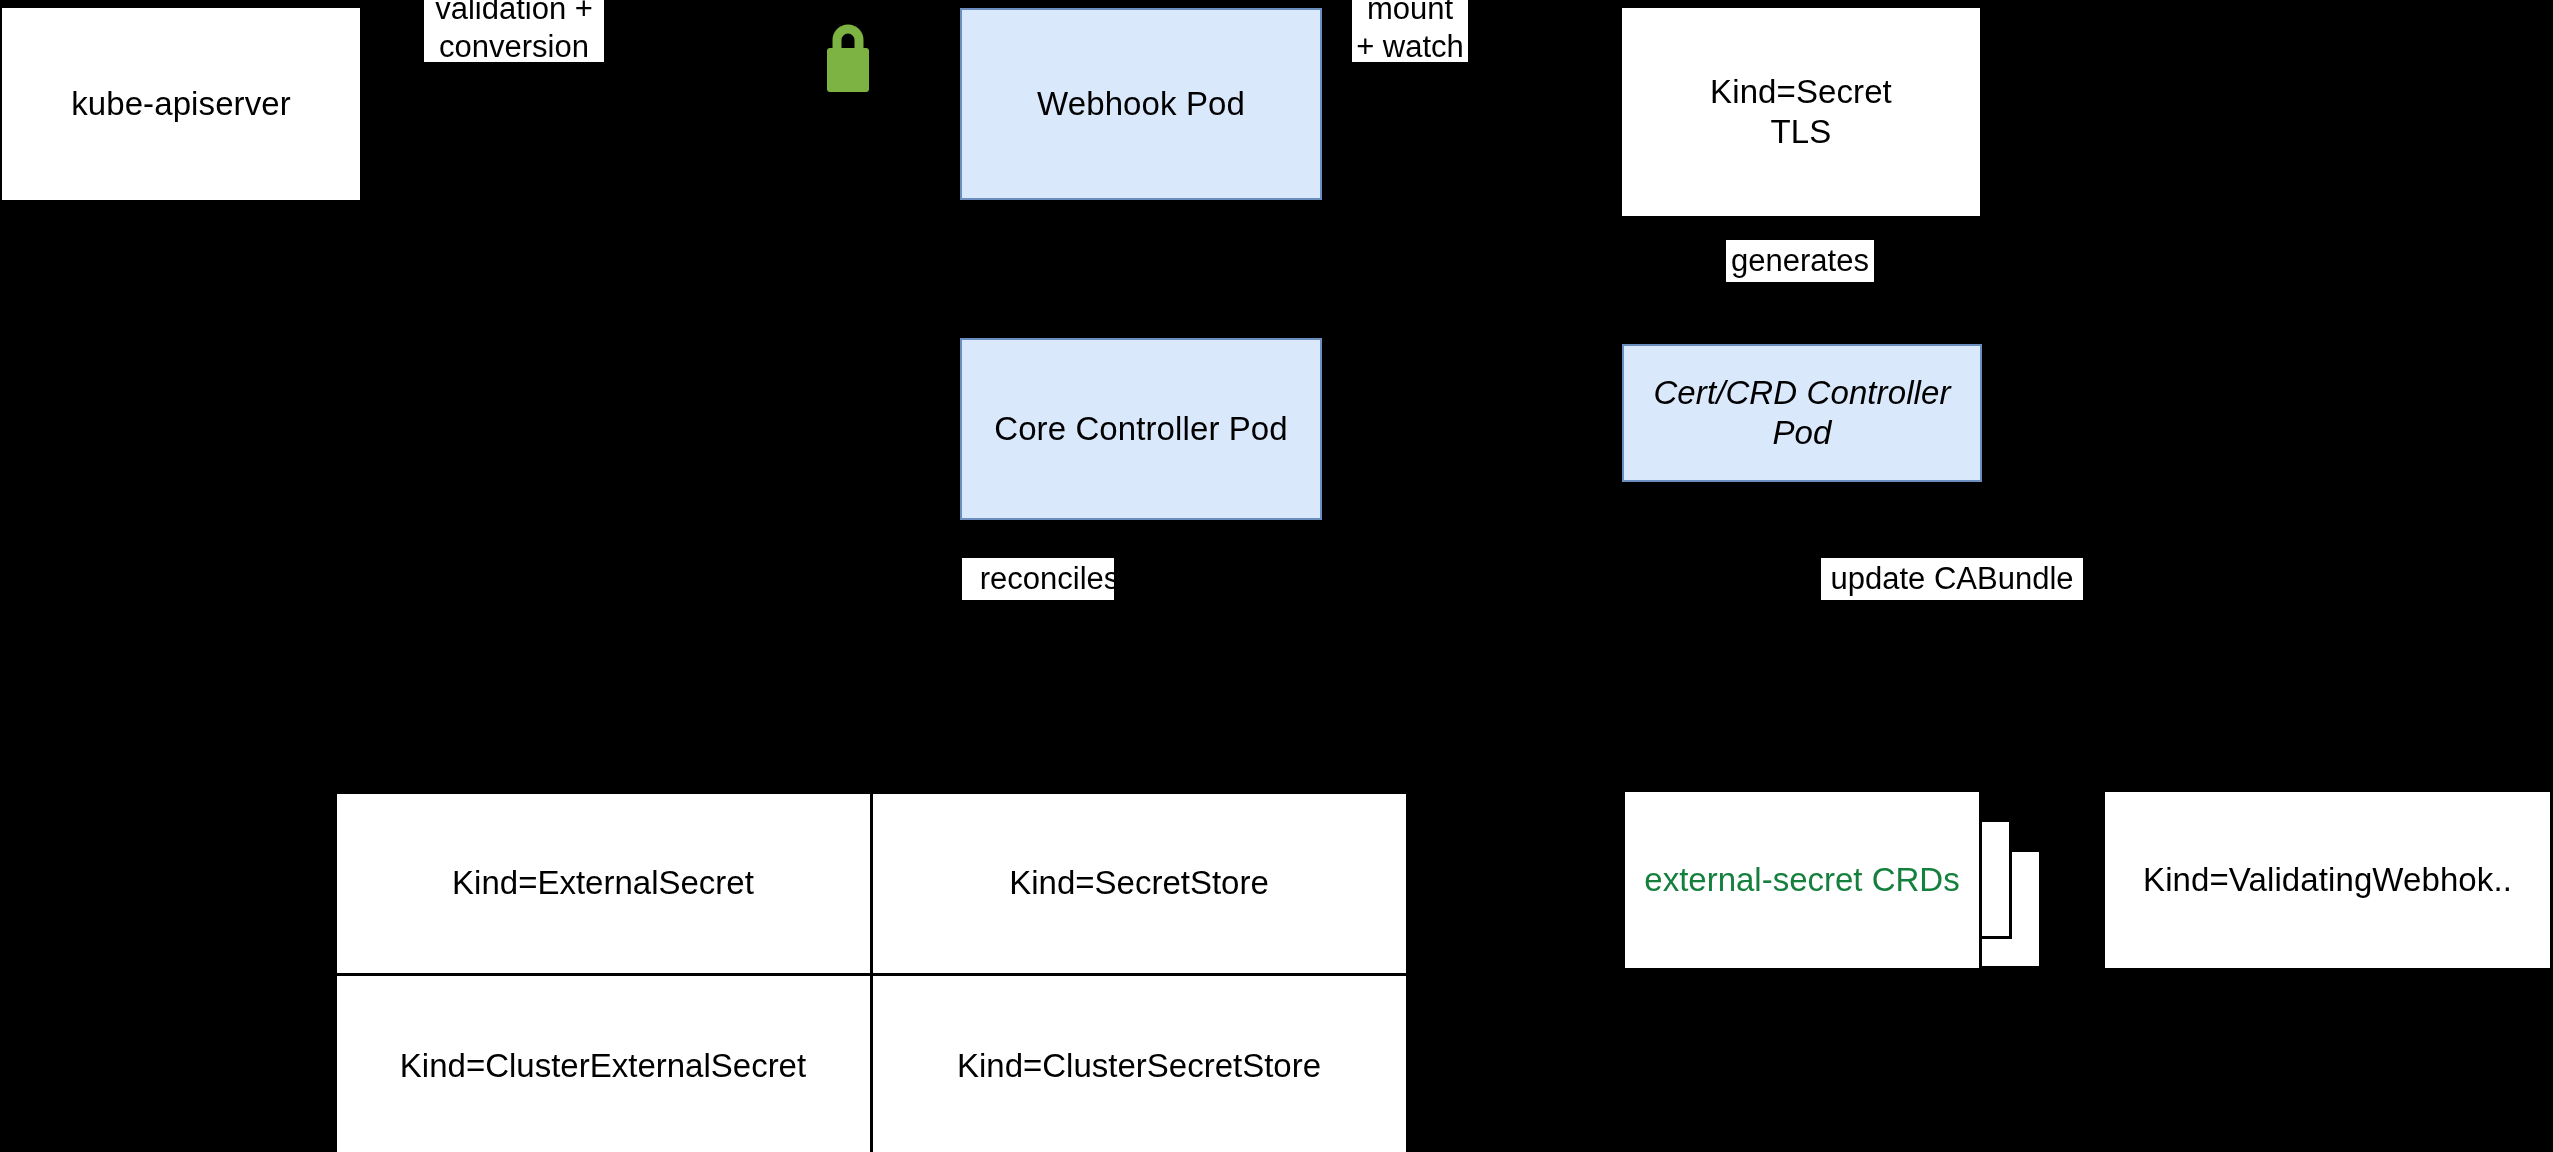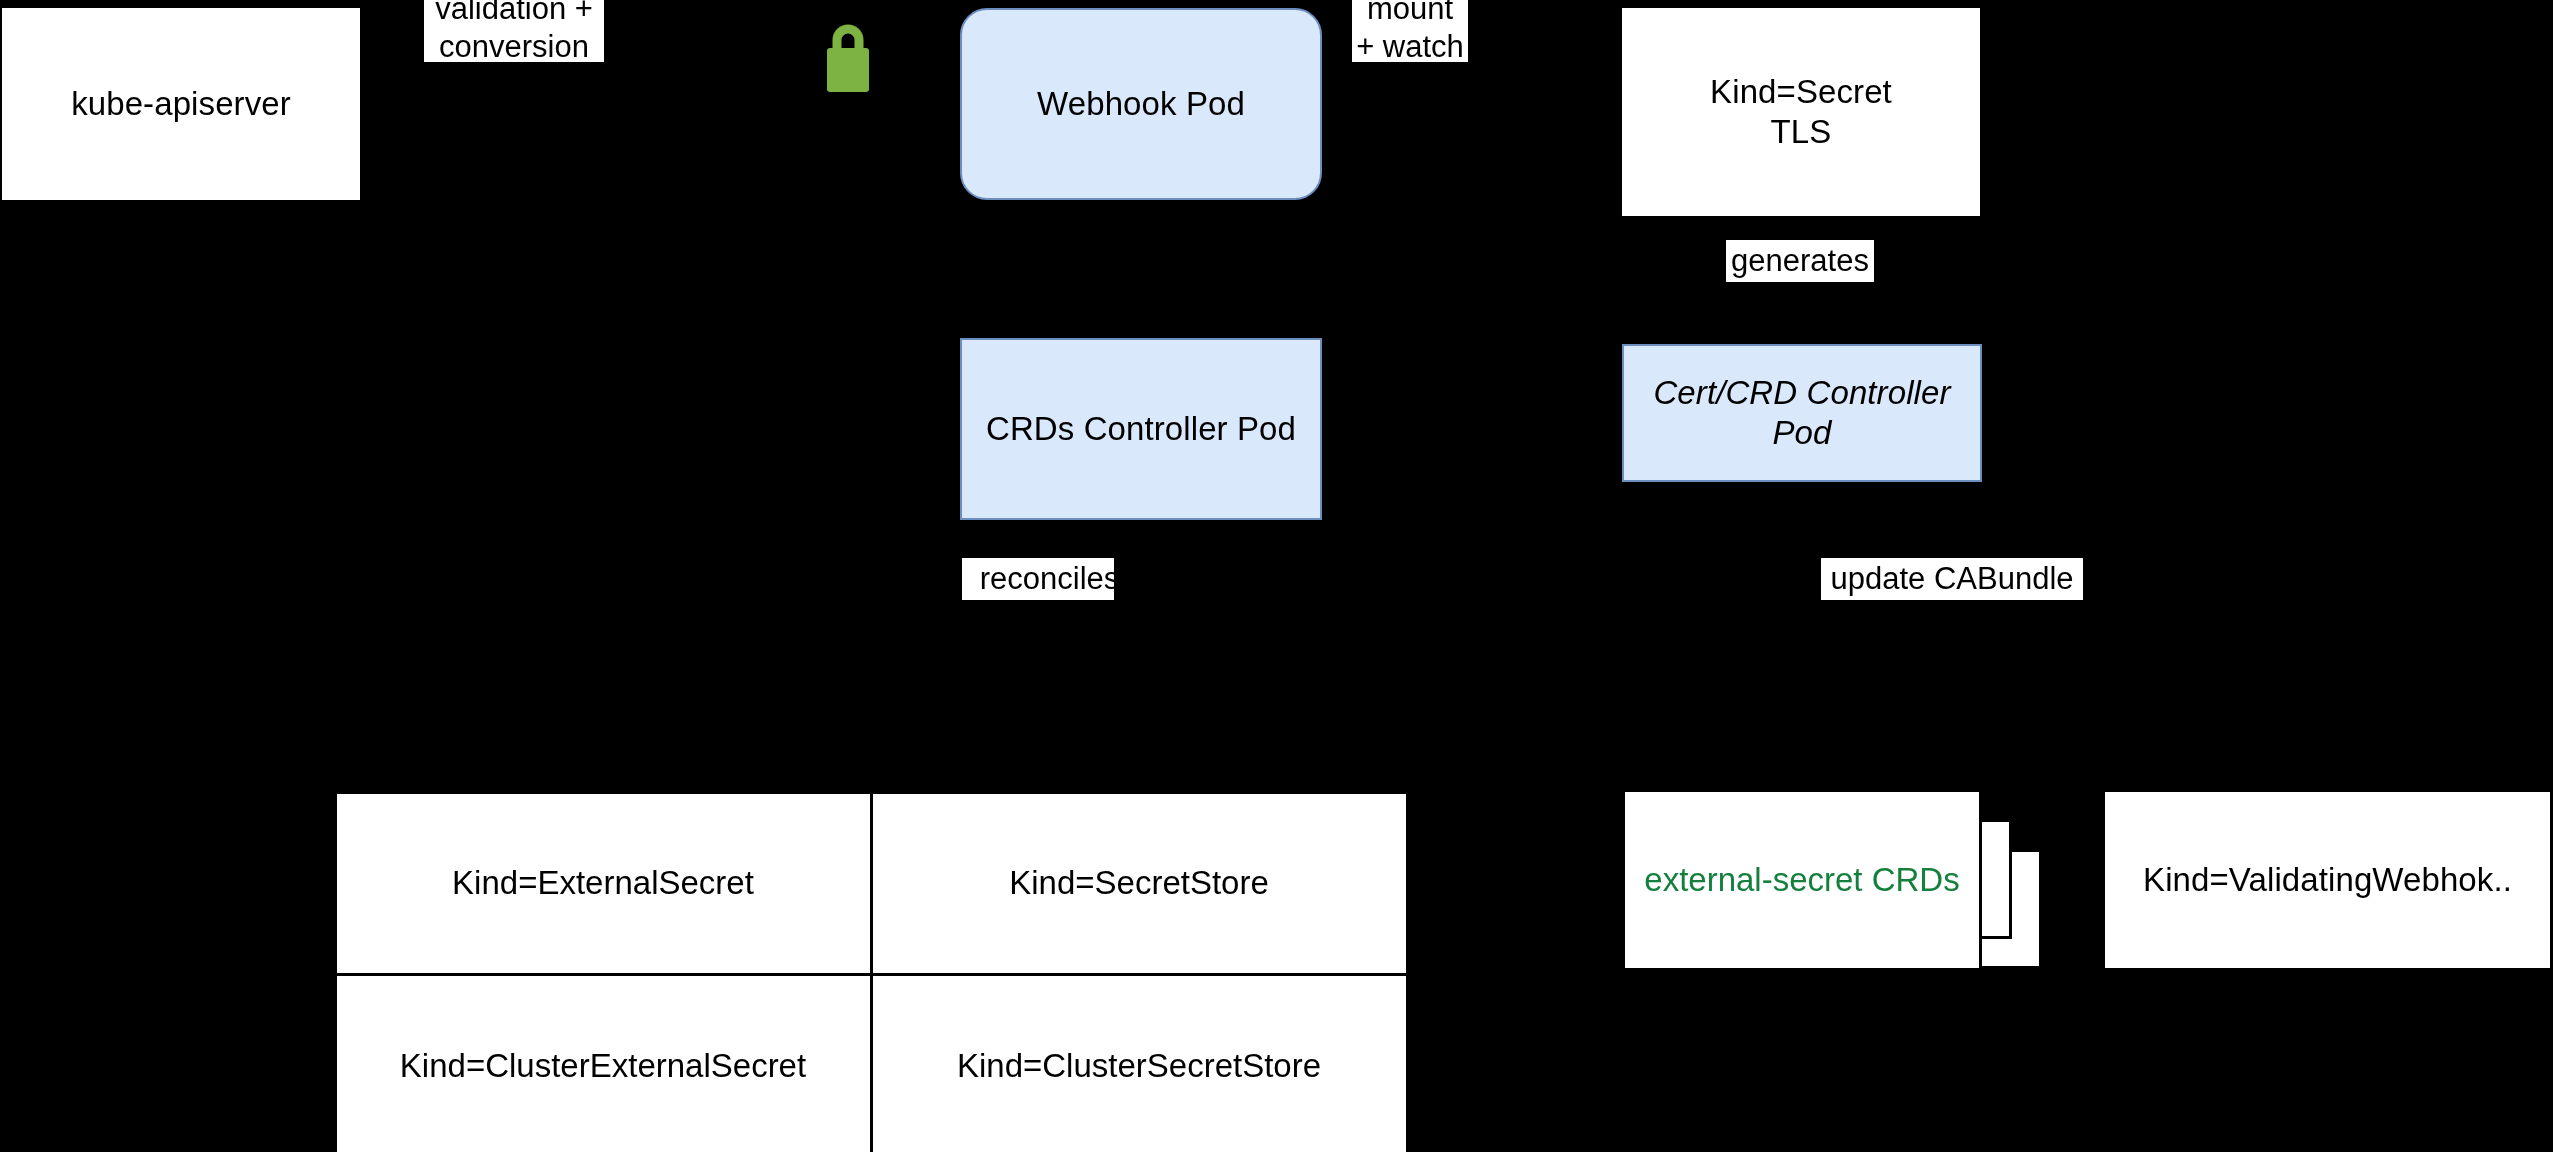--- a/index.html
+++ b/index.html
@@ -138,31 +138,31 @@
   <div class="edge-label" style="left:424px; top:-6px; width:180px; height:68px;">validation +
 conversion</div>
 
   <span class="lock-icon" style="left:822px; top:20px;">
     <svg viewBox="0 0 52 78" xmlns="http://www.w3.org/2000/svg" aria-hidden="true">
       <path d="M15 30 V20 a11 11 0 0 1 22 0 V30" fill="none" stroke="#7cb342" stroke-width="9" stroke-linecap="round"></path>
       <rect x="5" y="28" width="42" height="44" rx="3" fill="#7cb342"></rect>
     </svg>
   </span>
 
-  <div class="node pod" style="left:960px; top:8px; width:362px; height:192px;border-radius:27px;">Webhook Pod</div>
+  <div class="node pod" style="left:960px; top:8px; width:362px; height:192px;">Webhook Pod</div>
 
   <div class="edge-label" style="left:1352px; top:-6px; width:116px; height:68px;">mount
 + watch</div>
 
   <div class="node plain" style="left:1622px; top:8px; width:358px; height:208px;">Kind=Secret
 TLS</div>
 
   <div class="edge-label" style="left:1726px; top:240px; width:148px; height:42px;">generates</div>
 
-  <div class="node pod" style="left:960px; top:338px; width:362px; height:182px;">CRDs Controller Pod</div>
+  <div class="node pod" style="left:960px; top:338px; width:362px; height:182px;">Core Controller Pod</div>
 
   <div class="node pod" style="left:1622px; top:344px; width:360px; height:138px;font-style:italic;">Cert/CRD Controller
 Pod</div>
 
   <div class="edge-label" style="left:962px; top:558px; width:152px; height:42px;padding-left:25px;">reconciles</div>
 
   <div class="edge-label" style="left:1821px; top:558px; width:262px; height:42px;">update CABundle</div>
 
   <div class="kind-table" style="left:332px; top:789px; width:1078px; height:371px;">
     <div class="kind-cell">Kind=ExternalSecret</div>

